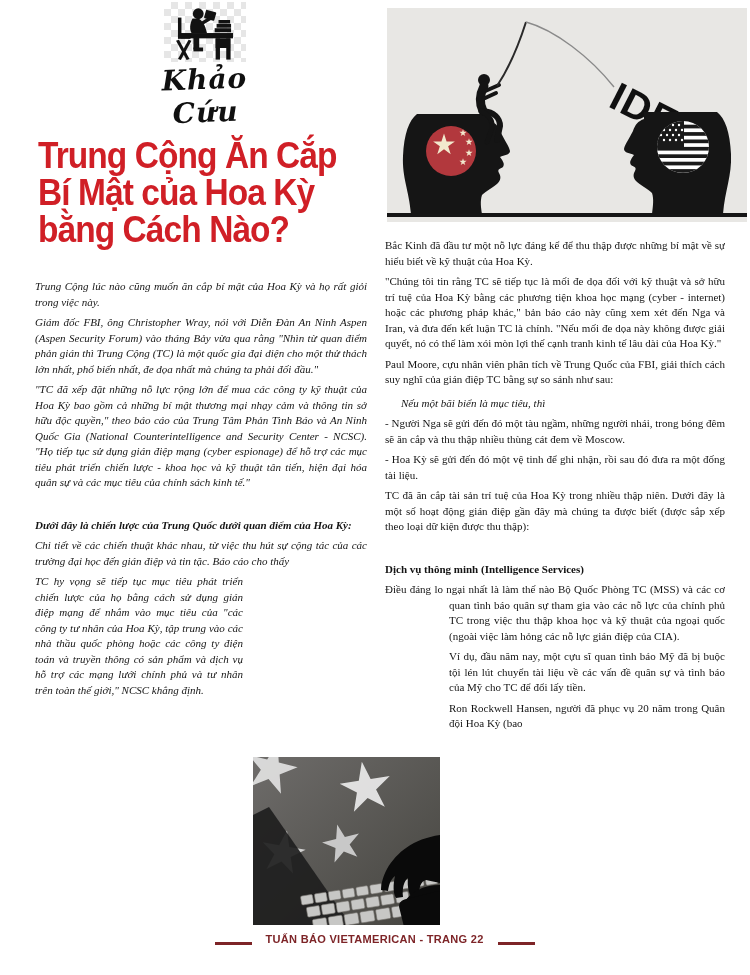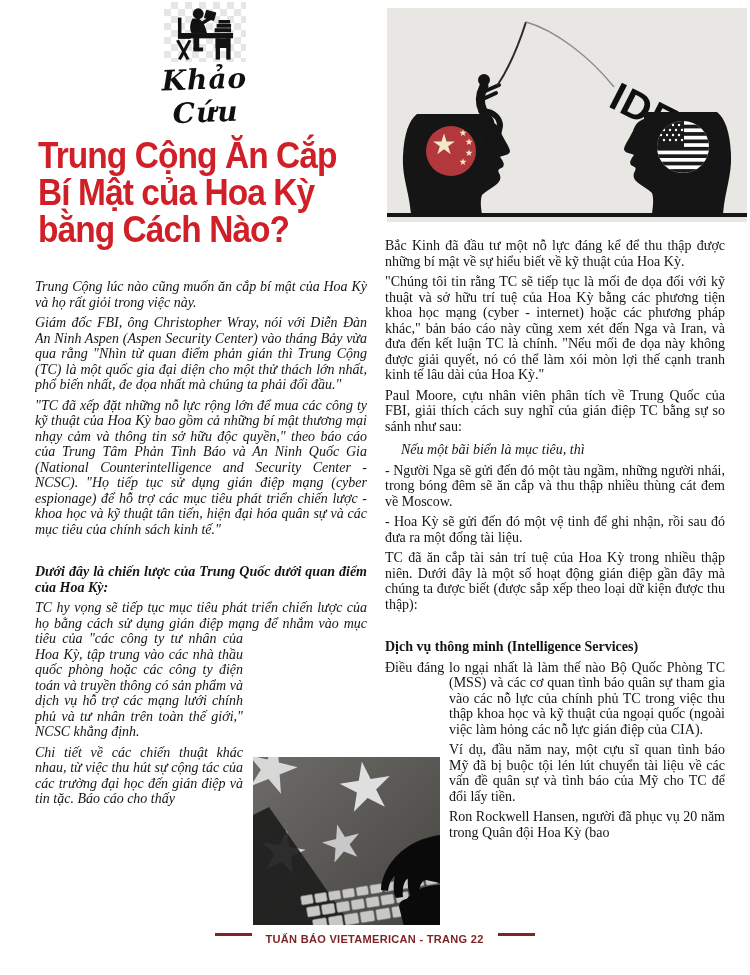--- a/index.html
+++ b/index.html
@@ -29,39 +29,39 @@
     font-size:36px; line-height:37px; letter-spacing:-1px;
     color:#d01f26; transform:scaleX(.93); transform-origin:left top;
     white-space:nowrap;
   }
 
   
   .illustration { position:absolute; left:387px; top:8px; width:360px; height:214px; }
 
   
   .col {
-    position:absolute; font-size:14px; line-height:15.5px;
+    position:absolute; font-size:11px; line-height:15.5px;
     text-align:justify; color:#141414;
   }
   .col p { margin:0 0 5px 0; }
   .col p.heading { font-weight:bold; margin-top:27px; }
   .col p.italic  { font-style:italic; margin-top:8px;margin-left:16px; }
   .col-left  { left:35px;  top:279px; width:332px; height:656px; overflow:hidden;font-style:italic; }
   .col-right { left:385px; top:238px; width:340px; height:699px; overflow:hidden; }
 
   .wrap-spacer-left  { float:right; width:124px; height:204px; shape-outside:inset(33px 0 0 0); }
   .wrap-spacer-right { float:left;  width:64px;  height:198px; shape-outside:inset(16px 0 0 0); }
 
   
   .photo { position:absolute; left:253px; top:757px; width:187px; height:168px; z-index:4; }
 
   
   .footer {
     position:absolute; left:0; right:0; top:933px;
-    display:flex; align-items:flex-start; justify-content:center; gap:9px;
+    display:flex; align-items:flex-end; justify-content:center; gap:9px;
   }
   .footer .dash { width:37px; height:3px; background:#7d2427; }
   .footer .footer-text {
     font-family:"Liberation Sans", sans-serif; font-weight:bold;
     font-size:11.5px; letter-spacing:.3px; color:#7d2427; transform:scaleX(.96);
   }
 </style>
 </head>
 <body>
 
@@ -177,26 +177,26 @@
               <circle cx="289" cy="132" r="1.2"></circle>
               <circle cx="295" cy="132" r="1.2"></circle>
           </g>
         </g>
       </g>
     </svg>
   </div>
 
   <div class="col col-left">
     <p class="normal">Trung Cộng lúc nào cũng muốn ăn cắp bí mật của Hoa Kỳ và họ rất giỏi trong việc này.</p>
-    <p class="normal">Giám đốc FBI, ông Christopher Wray, nói với Diễn Đàn An Ninh Aspen (Aspen Security Center) vào tháng Bảy vừa qua rằng "Nhìn từ quan điểm phản gián thì Trung Cộng (TC) là một quốc gia đại diện cho một thử thách lớn nhất, phổ biến nhất, đe dọa nhất mà chúng ta phải đối đầu."</p>
+    <p class="normal">Giám đốc FBI, ông Christopher Wray, nói với Diễn Đàn An Ninh Aspen (Aspen Security Forum) vào tháng Bảy vừa qua rằng "Nhìn từ quan điểm phản gián thì Trung Cộng (TC) là một quốc gia đại diện cho một thử thách lớn nhất, phổ biến nhất, đe dọa nhất mà chúng ta phải đối đầu."</p>
     <p class="normal">"TC đã xếp đặt những nỗ lực rộng lớn để mua các công ty kỹ thuật của Hoa Kỳ bao gồm cả những bí mật thương mại nhạy cảm và thông tin sở hữu độc quyền," theo báo cáo của Trung Tâm Phản Tình Báo và An Ninh Quốc Gia (National Counterintelligence and Security Center - NCSC). "Họ tiếp tục sử dụng gián điệp mạng (cyber espionage) để hỗ trợ các mục tiêu phát triển chiến lược - khoa học và kỹ thuật tân tiến, hiện đại hóa quân sự và các mục tiêu của chính sách kinh tế."</p>
     <p class="heading">Dưới đây là chiến lược của Trung Quốc dưới quan điểm của Hoa Kỳ:</p>
     <div class="wrap-spacer-left"></div>
+    <p class="normal">Chi tiết về các chiến thuật khác nhau, từ việc thu hút sự cộng tác của các trường đại học đến gián điệp và tin tặc. Báo cáo cho thấy</p>
     <p class="normal">TC hy vọng sẽ tiếp tục mục tiêu phát triển chiến lược của họ bằng cách sử dụng gián điệp mạng để nhắm vào mục tiêu của "các công ty tư nhân của Hoa Kỳ, tập trung vào các nhà thầu quốc phòng hoặc các công ty điện toán và truyền thông có sản phẩm và dịch vụ hỗ trợ các mạng lưới chính phủ và tư nhân trên toàn thế giới," NCSC khẳng định.</p>
-    <p class="normal">Chi tiết về các chiến thuật khác nhau, từ việc thu hút sự cộng tác của các trường đại học đến gián điệp và tin tặc. Báo cáo cho thấy</p>
   </div>
 
   <div class="col col-right">
     <p class="normal">Bắc Kinh đã đầu tư một nỗ lực đáng kể để thu thập được những bí mật về sự hiểu biết về kỹ thuật của Hoa Kỳ.</p>
     <p class="normal">"Chúng tôi tin rằng TC sẽ tiếp tục là mối đe dọa đối với kỹ thuật và sở hữu trí tuệ của Hoa Kỳ bằng các phương tiện khoa học mạng (cyber - internet) hoặc các phương pháp khác," bản báo cáo này cũng xem xét đến Nga và Iran, và đưa đến kết luận TC là chính. "Nếu mối đe dọa này không được giải quyết, nó có thể làm xói mòn lợi thế cạnh tranh kinh tế lâu dài của Hoa Kỳ."</p>
     <p class="normal">Paul Moore, cựu nhân viên phân tích về Trung Quốc của FBI, giải thích cách suy nghĩ của gián điệp TC bằng sự so sánh như sau:</p>
     <p class="italic">Nếu một bãi biển là mục tiêu, thì</p>
     <p class="normal">- Người Nga sẽ gửi đến đó một tàu ngầm, những người nhái, trong bóng đêm sẽ ăn cắp và thu thập nhiều thùng cát đem về Moscow.</p>
     <p class="normal">- Hoa Kỳ sẽ gửi đến đó một vệ tinh để ghi nhận, rồi sau đó đưa ra một đống tài liệu.</p>
     <p class="normal">TC đã ăn cắp tài sản trí tuệ của Hoa Kỳ trong nhiều thập niên. Dưới đây là một số hoạt động gián điệp gần đây mà chúng ta được biết (được sắp xếp theo loại dữ kiện được thu thập):</p>

